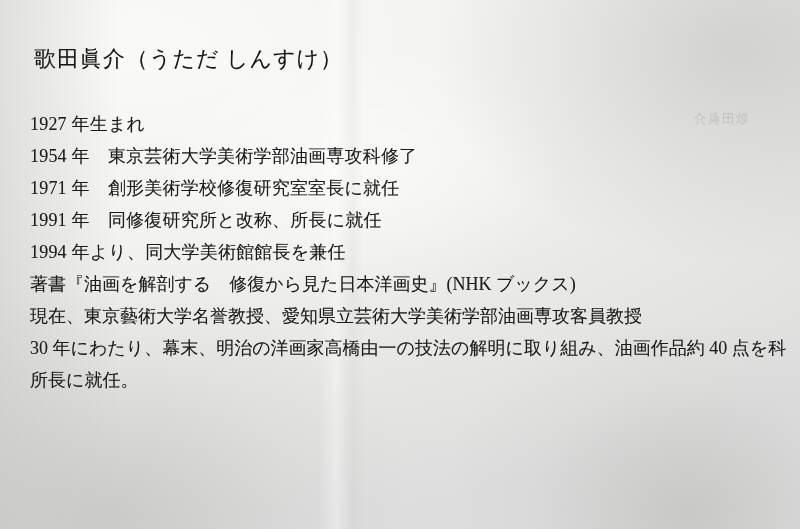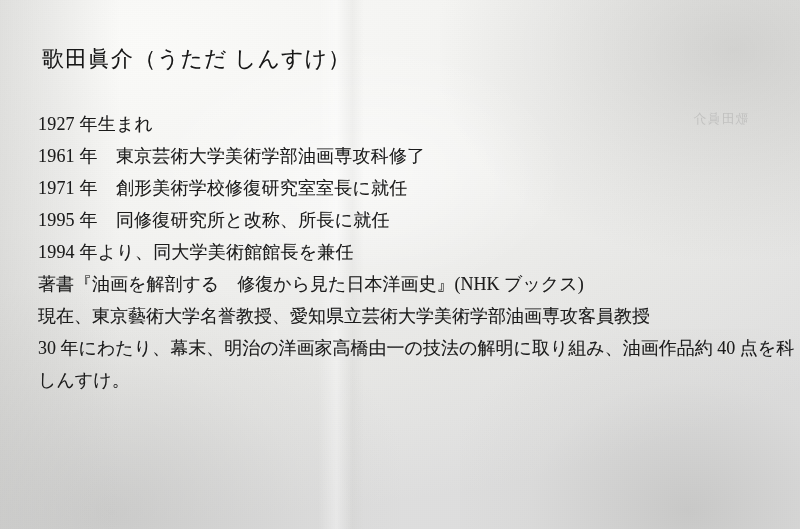--- a/index.html
+++ b/index.html
@@ -66,21 +66,21 @@
     color: rgba(150,150,150,0.35);
     font-size: 13px;
     letter-spacing: 1px;
     transform: scaleX(-1);
     font-family: "DejaVu Sans", sans-serif;
   }
 
   
   .content {
     position: absolute;
-    top: 0; left: 12px;
+    top: 0; left: 4px;
     width: 665px;
     height: 529px;
     color: #1d1d1d;
   }
 
   .doc-title {
     position: absolute;
     top: 44px;
     left: 30px;
     font-size: 22px;
@@ -138,26 +138,26 @@
   <div class="shade shade-left"></div>
   <div class="shade crease"></div>
   <div class="shade bleed-through">歌田眞介</div>
 
   <div class="content">
 
     <div class="doc-title">歌田眞介（うただ しんすけ）</div>
 
     <div class="lines">
       <div class="line">1927 年生まれ</div>
-      <div class="line">1961 年　東京芸術大学美術学部油画専攻科修了</div>
+      <div class="line">1954 年　東京芸術大学美術学部油画専攻科修了</div>
       <div class="line">1971 年　創形美術学校修復研究室室長に就任</div>
-      <div class="line">1995 年　同修復研究所と改称、所長に就任</div>
+      <div class="line">1991 年　同修復研究所と改称、所長に就任</div>
       <div class="line">1994 年より、同大学美術館館長を兼任</div>
       <div class="line tight">著書『油画を解剖する　修復から見た日本洋画史』(NHK ブックス)</div>
       <div class="line tight">現在、東京藝術大学名誉教授、愛知県立芸術大学美術学部油画専攻客員教授</div>
       <div class="line tight">30 年にわたり、幕末、明治の洋画家高橋由一の技法の解明に取り組み、油画作品約 40 点を科</div>
-      <div class="line tight">しんすけ。</div>
+      <div class="line tight">所長に就任。</div>
     </div>
 
   </div>
 
   <div class="grain"></div>
 </div>
 
 </body></html>

